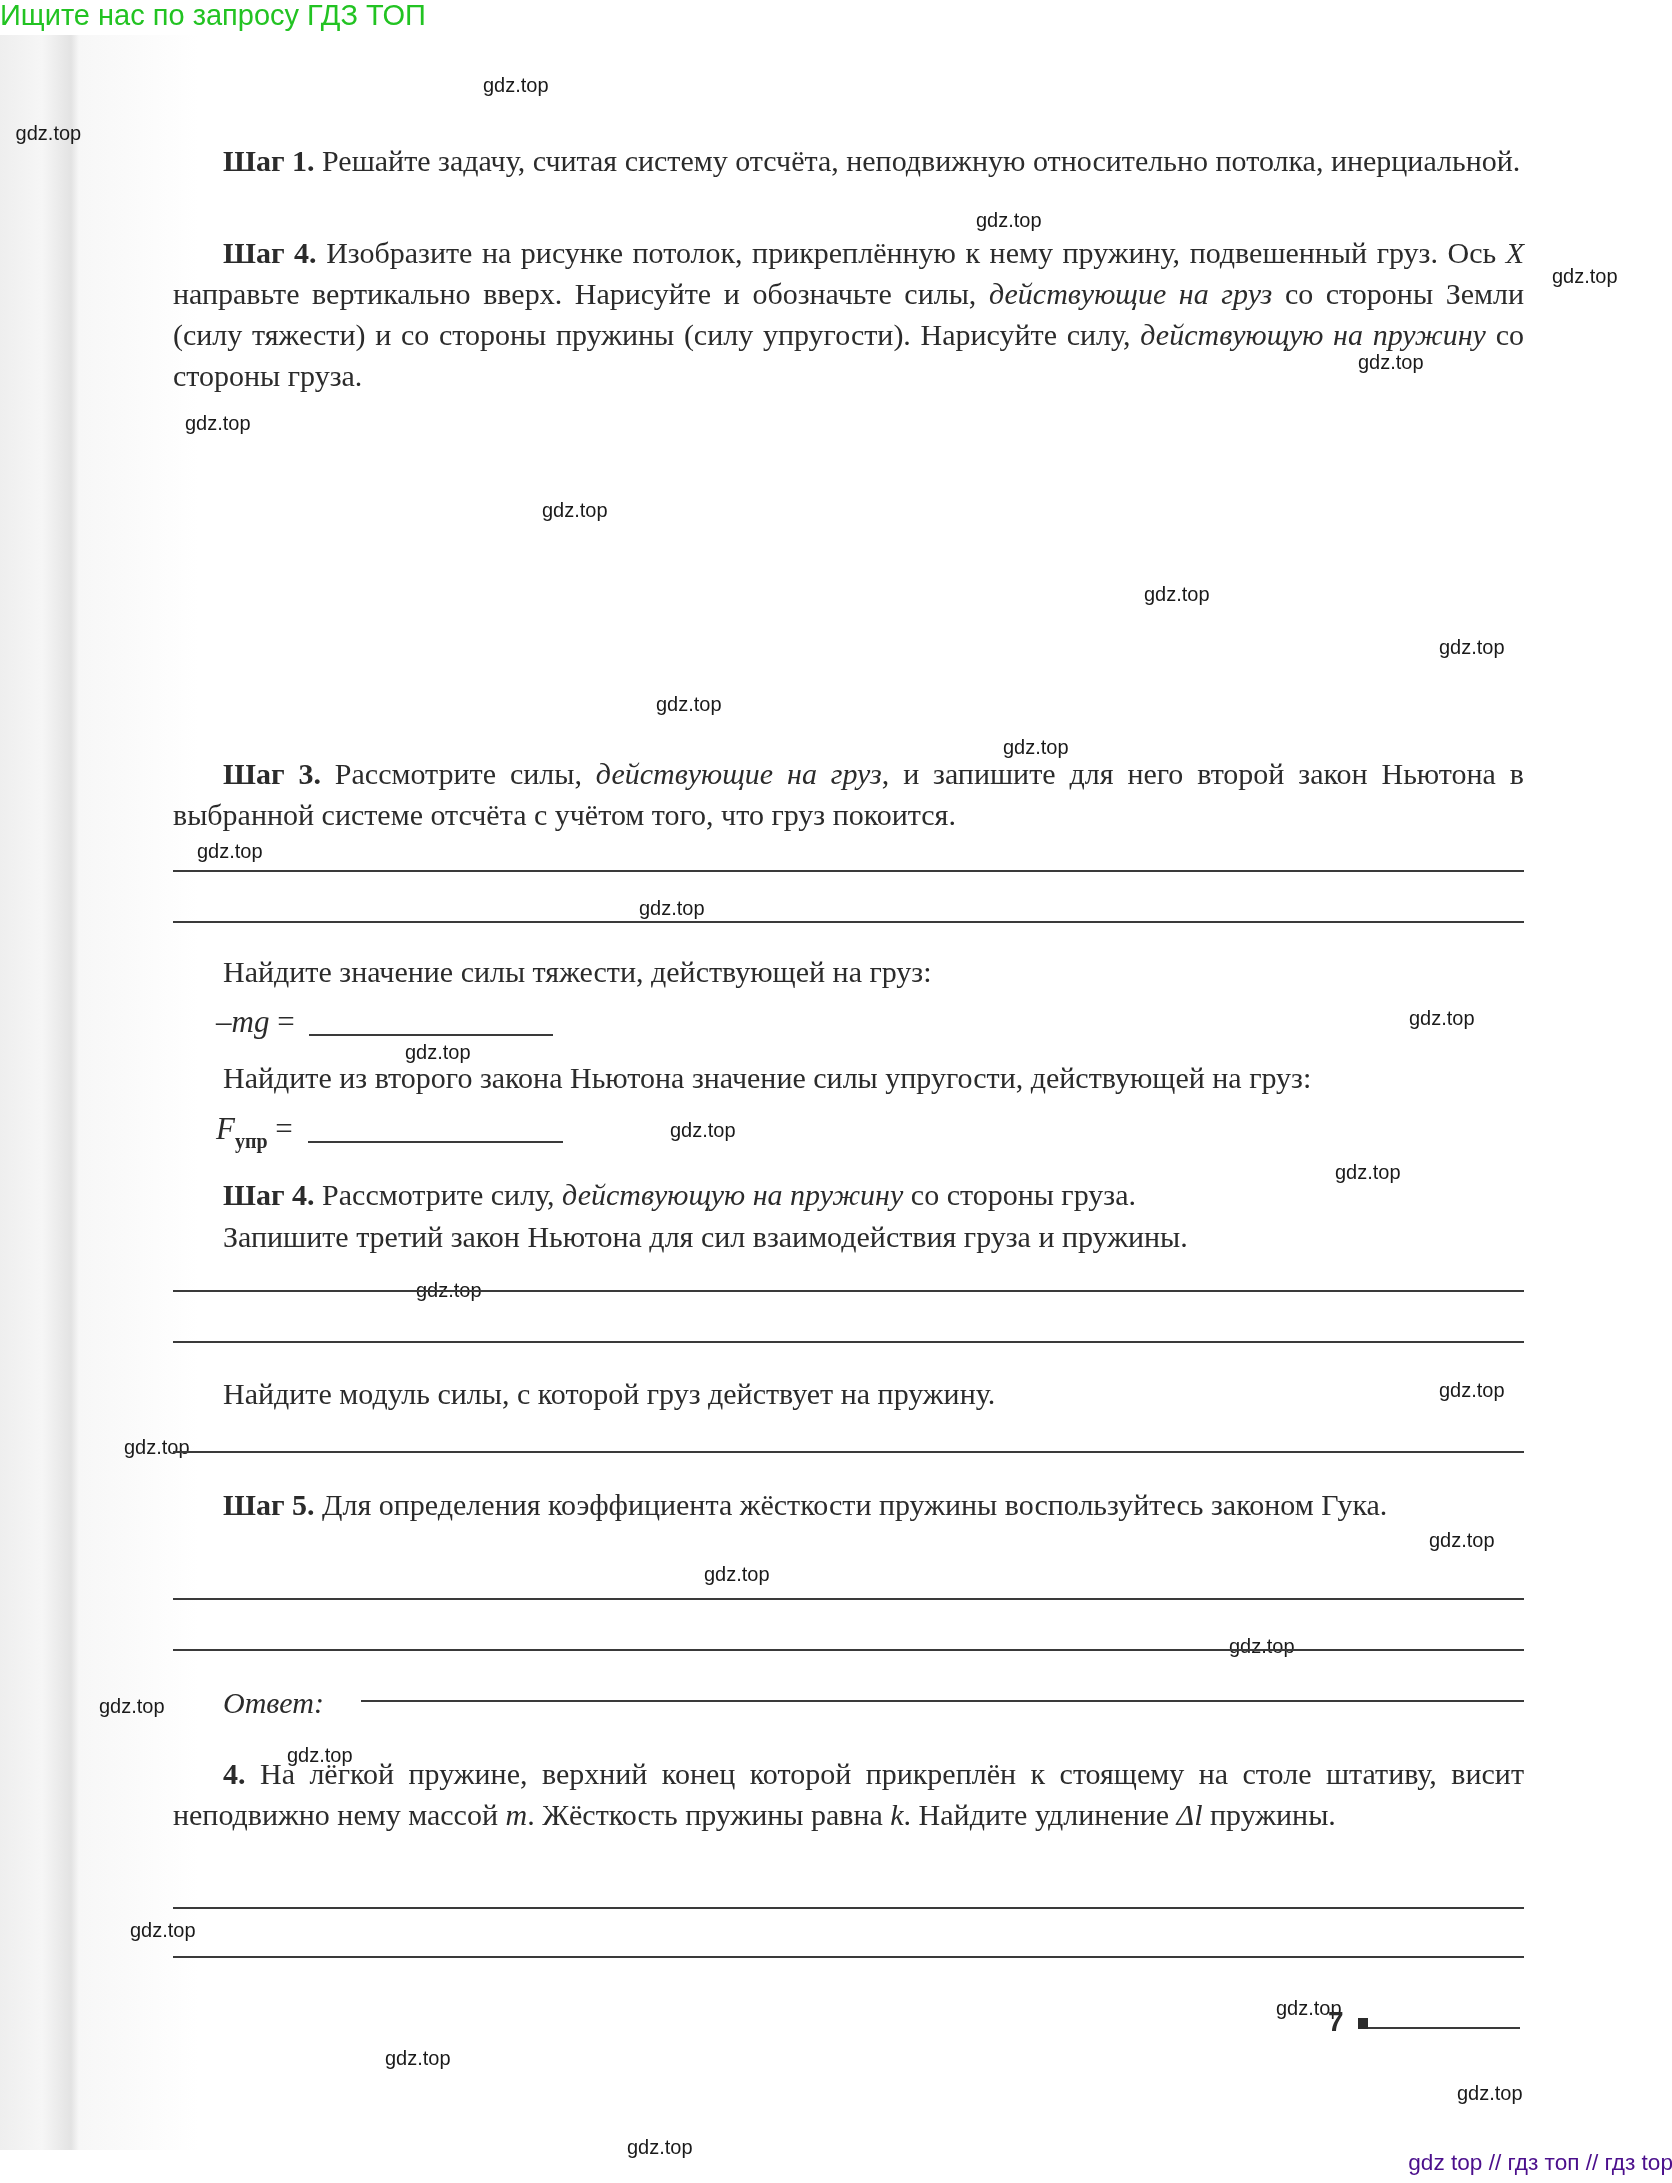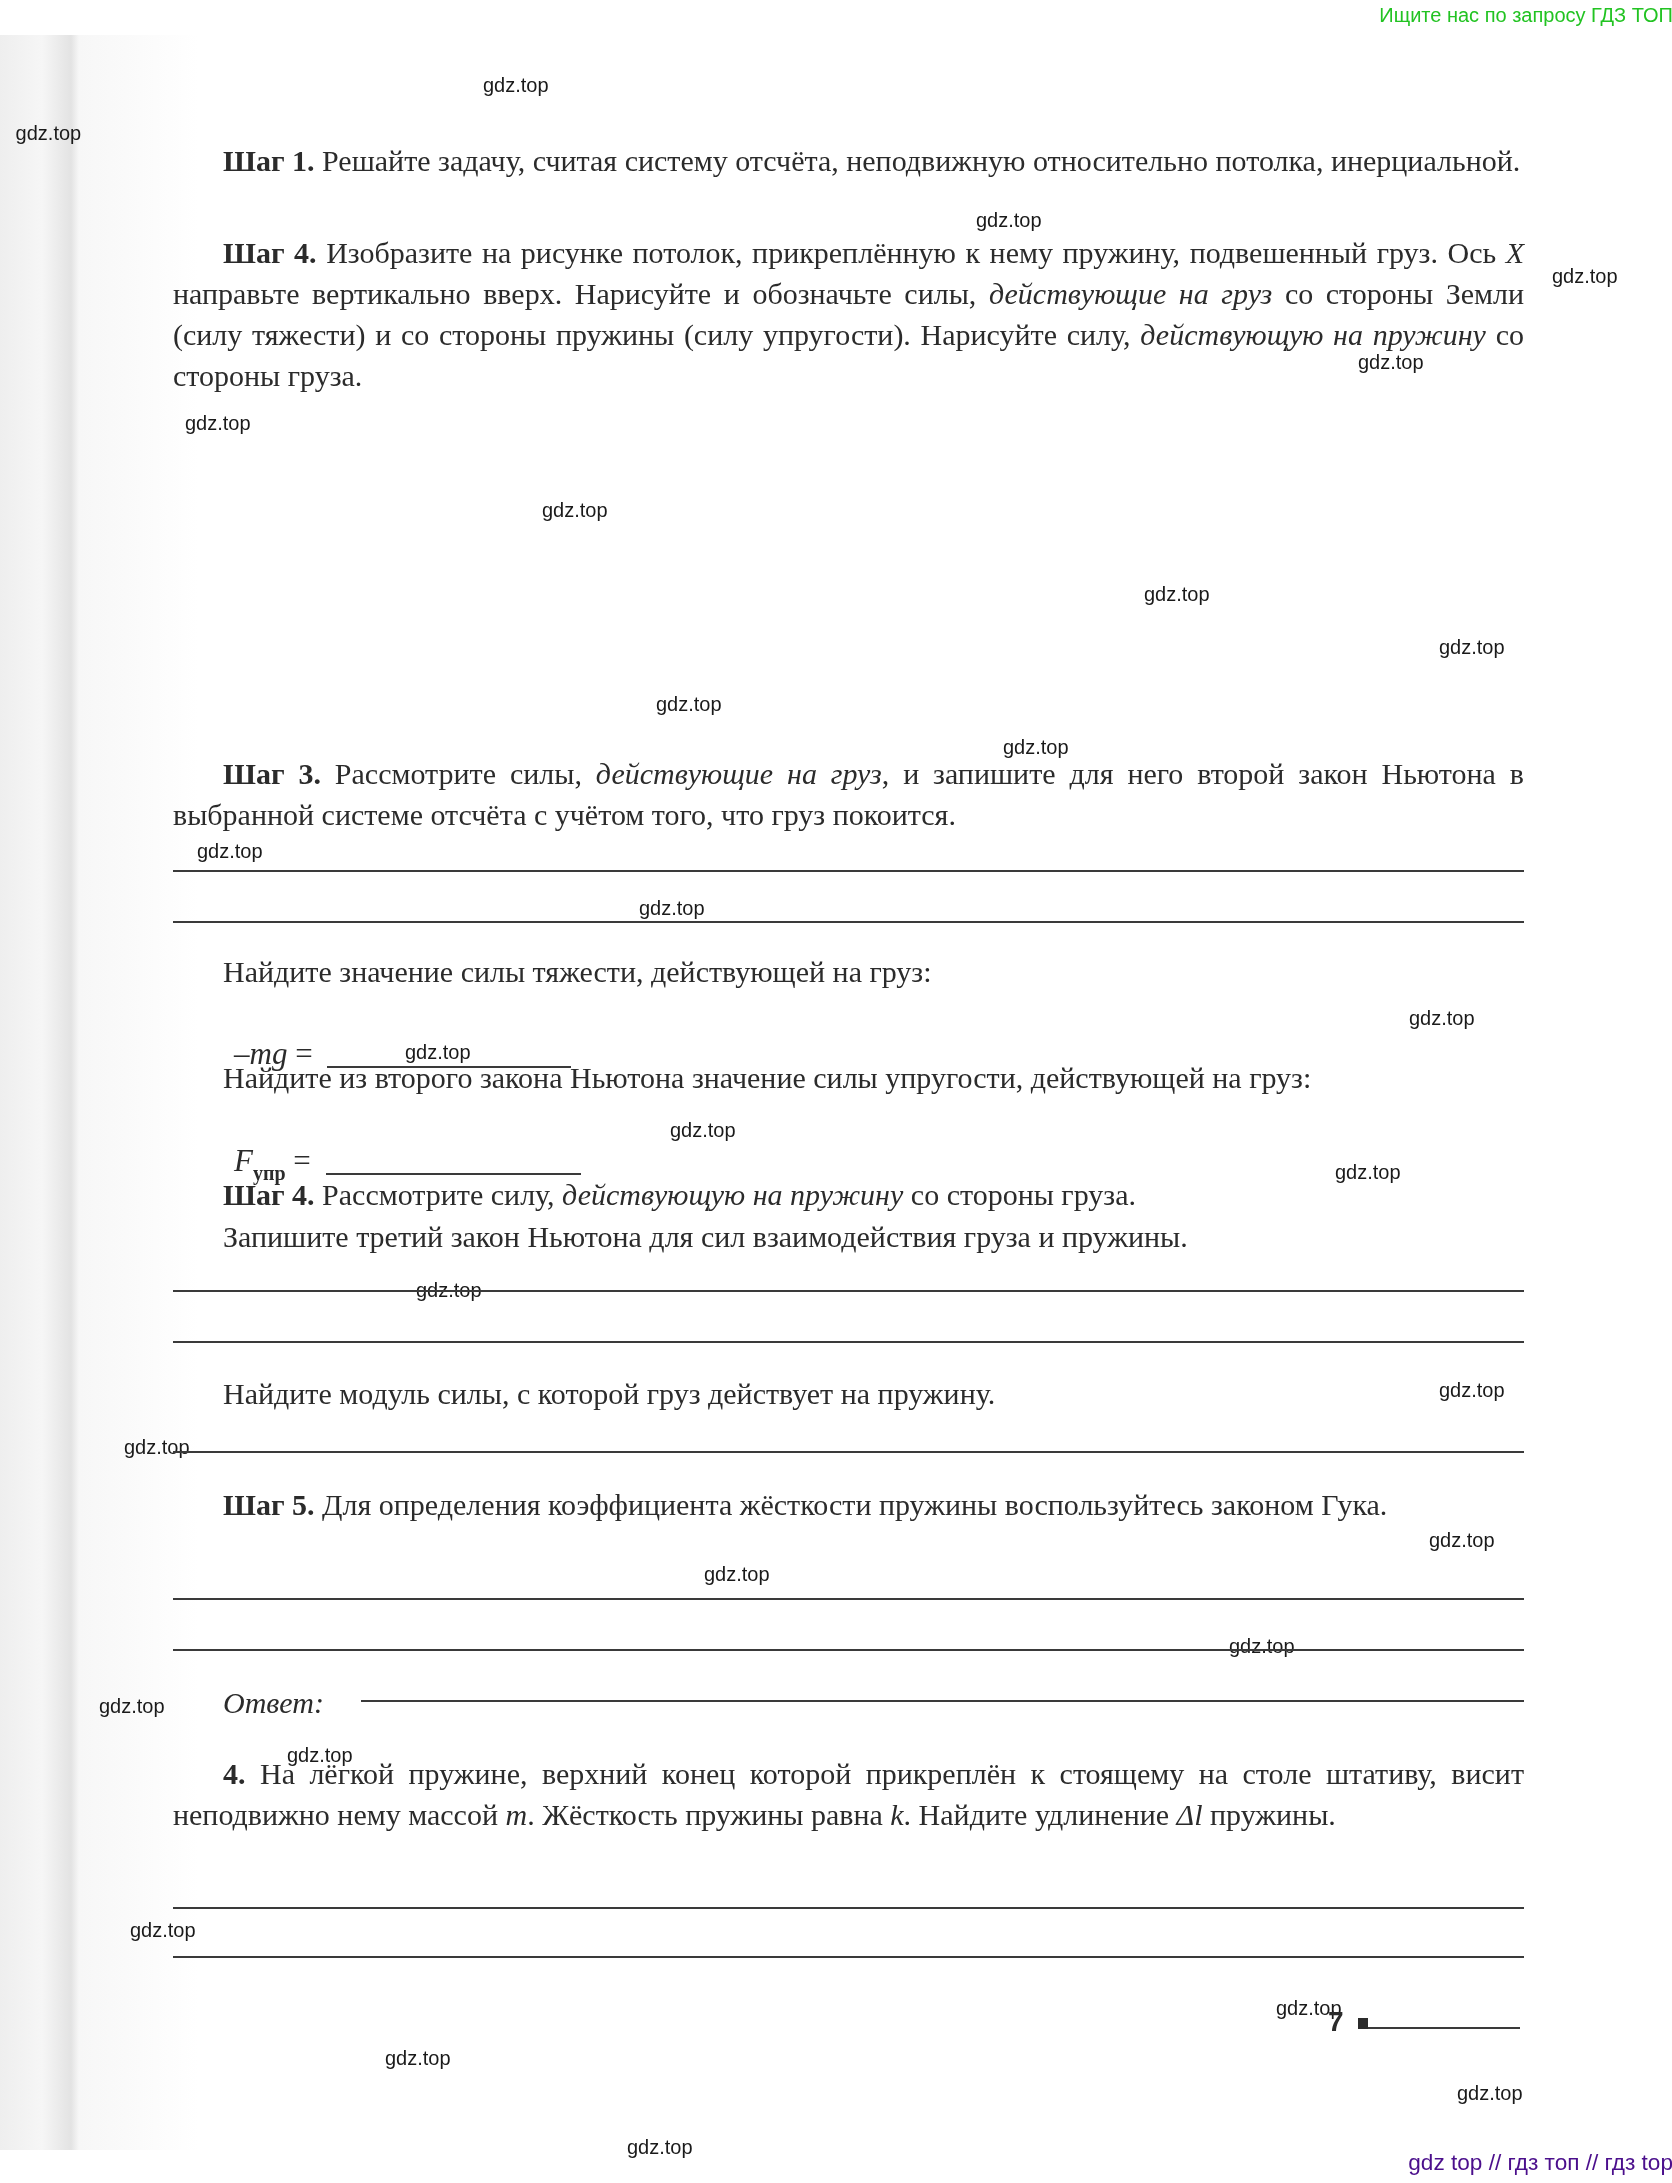--- a/index.html
+++ b/index.html
@@ -4,22 +4,22 @@
 <style>
   html, body { margin: 0; padding: 0; }
   body {
     width: 1673px; height: 2183px; position: relative; overflow: hidden;
     background: #ffffff;
     font-family: "Liberation Serif", "DejaVu Serif", serif;
     color: #2b2b2b;
   }
   .top-banner {
     position: absolute; top: 0; left: 0; width: 1673px; height: 35px;
-    text-align: right; font-family: "Liberation Sans", "DejaVu Sans", sans-serif;
-    font-size: 20px; line-height: 31px; color: #22c322;
+    text-align: left; font-family: "Liberation Sans", "DejaVu Sans", sans-serif;
+    font-size: 29px; line-height: 31px; color: #22c322;
   }
   .page {
     position: absolute; top: 35px; left: 0; width: 1673px; height: 2115px;
     background: linear-gradient(to right, #eeeeee 0px, #f6f6f6 42px, #e3e3e3 71px, #f7f7f7 79px, #fbfbfb 141px, #ffffff 198px);
   }
   .wm {
     position: absolute; font-family: "Liberation Sans", "DejaVu Sans", sans-serif;
     font-size: 20px; color: #1a1a1a; white-space: nowrap;
   }
   .para {
@@ -29,21 +29,21 @@
   }
   .para b { font-weight: bold; }
   .para i { font-style: italic; }
   .line-text {
     position: absolute; left: 223px; font-size: 30px; line-height: 41px; white-space: nowrap;
   }
   .rule {
     position: absolute; height: 2.1px; background: #3a3a3a;
   }
   .formula {
-    position: absolute; left: 234px; font-size: 31px; line-height: 41px; white-space: nowrap; margin-top: 32px;
+    position: absolute; left: 216px; font-size: 31px; line-height: 41px; white-space: nowrap;
   }
   .formula i { font-style: italic; }
   .formula sub { font-size: 20px; font-style: normal; vertical-align: -8.5px; font-weight: bold; }
   .blank { display: inline-block; height: 2.1px; background: #3a3a3a; vertical-align: -4.2px; margin-left: 7px; }
   .answer-label { font-style: italic; margin-top: 41px; }
   .page-num {
     position: absolute; left: 1328px; top: 2006px; font-family: "Liberation Sans", "DejaVu Sans", sans-serif;
     font-weight: bold; font-size: 28px; color: #2b2b2b;
   }
   .page-square { position: absolute; left: 1358px; top: 2018px; width: 10px; height: 11.3px; background: #2b2b2b; }

